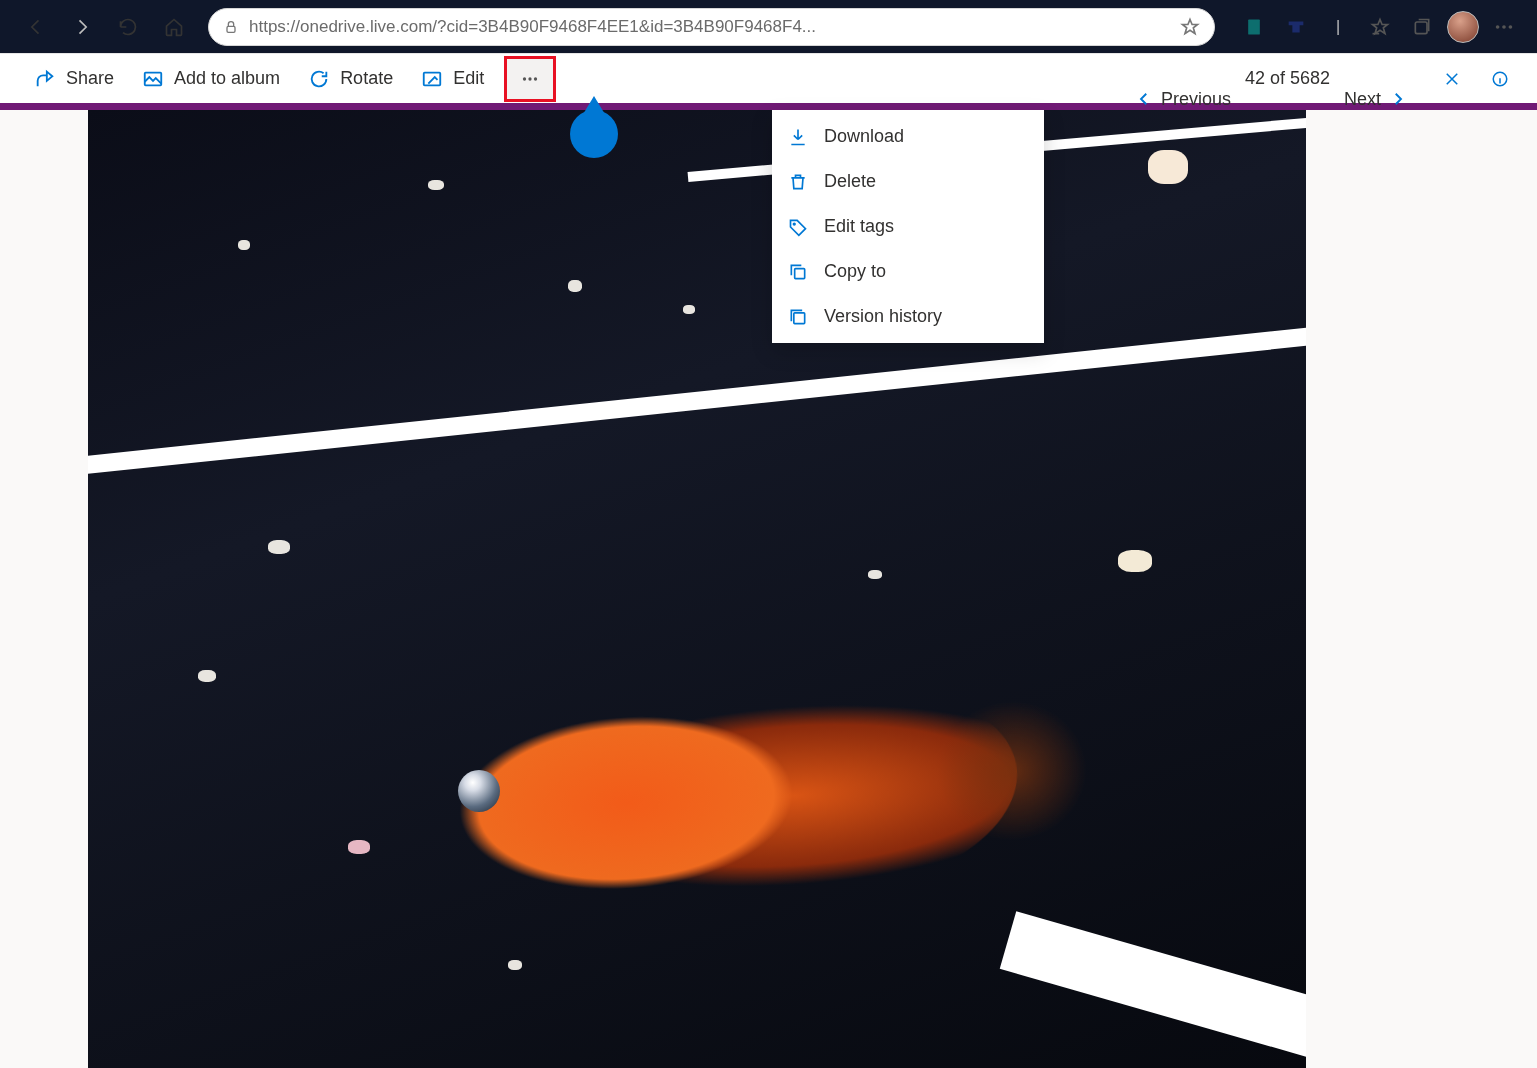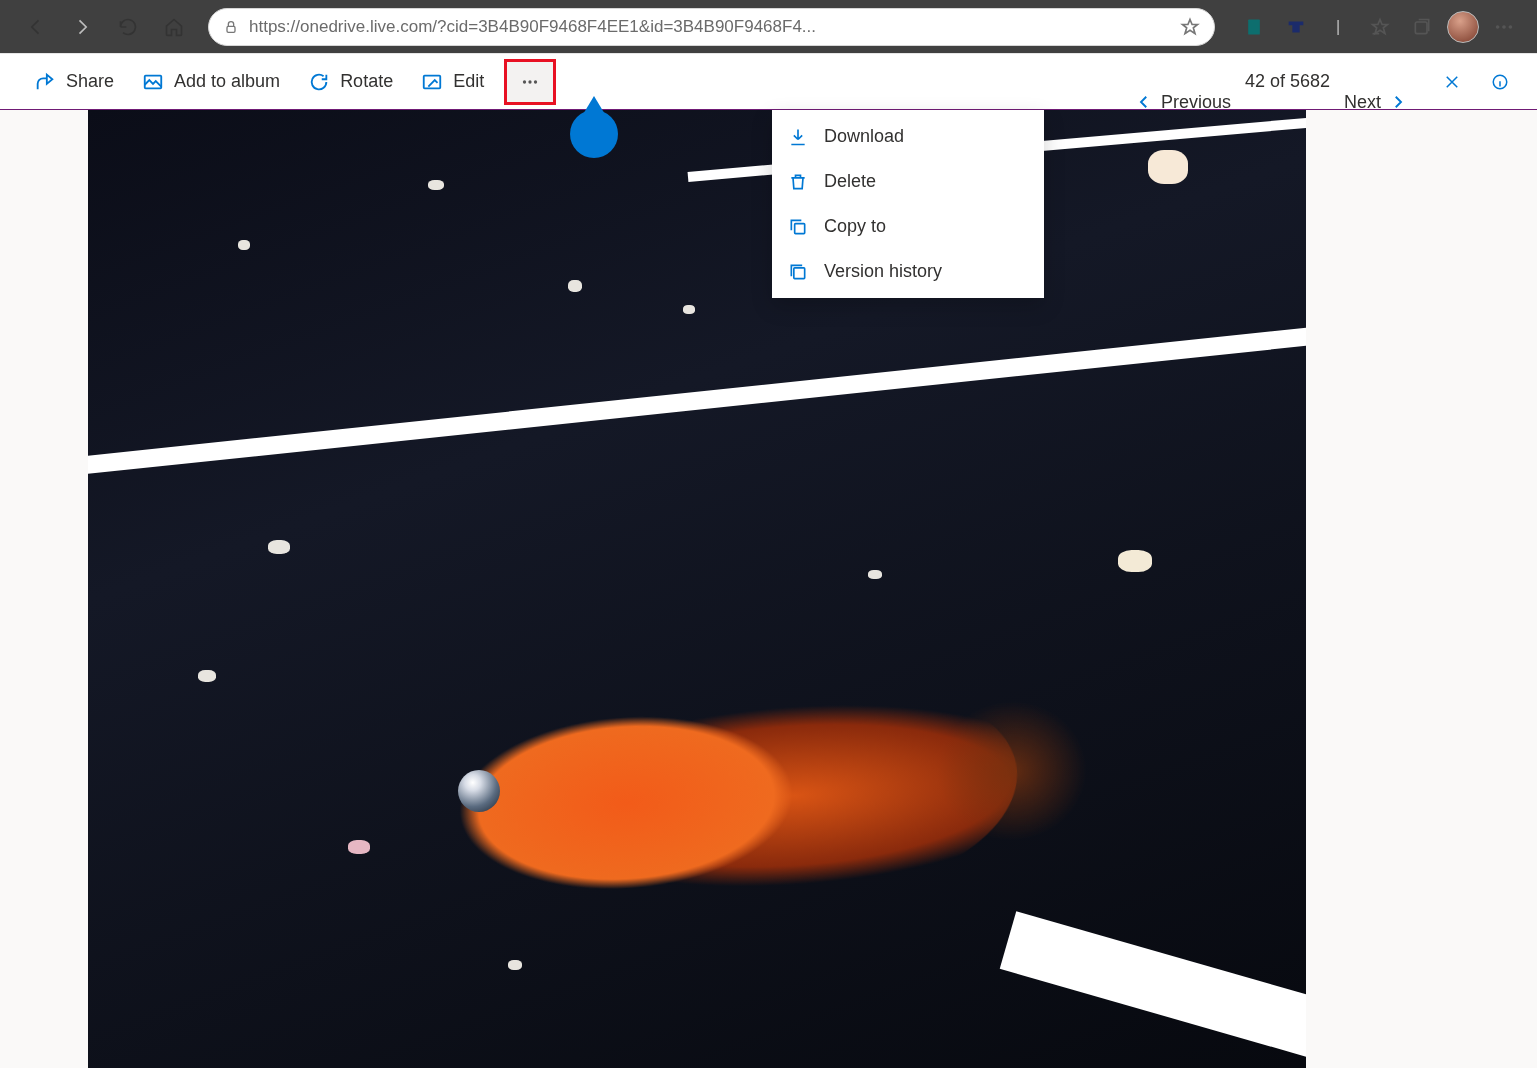--- a/index.html
+++ b/index.html
@@ -8,21 +8,21 @@
     background: #faf9f8;
     width: 1537px;
     height: 1068px;
     overflow: hidden;
     position: relative;
   }
 
   
   .browser-bar {
     height: 54px;
-    background: #404040;
+    background: #0f172a;
     display: flex;
     align-items: center;
     padding: 0 16px;
     gap: 6px;
     border-bottom: 1px solid #e6e6e6;
   }
   .nav-btn {
     width: 40px; height: 40px;
     display: flex; align-items: center; justify-content: center;
     color: #333; border-radius: 4px;
@@ -51,21 +51,21 @@
     width: 32px; height: 32px; border-radius: 50%;
     background: radial-gradient(circle at 40% 30%, #d9a08a, #7a3a2a);
     border: 1px solid #bbb;
   }
   .rt-ic { width:34px; height:34px; display:flex;align-items:center;justify-content:center;color:#555; }
 
   
   .command-bar {
     height: 56px;
     background: #fff;
-    border-bottom: 1px solid #701a75;
+    border-bottom: 7px solid #701a75;
     display: flex;
     align-items: center;
     padding: 0 20px;
     gap: 0;
     font-size: 18px;
     color: #323130;
   }
   .cmd {
     display: flex; align-items: center; gap: 10px;
     padding: 0 14px; height: 100%;
@@ -329,20 +329,27 @@
     <span>Download</span>
   </div>
   <div class="dd-item">
     <svg viewBox="0 0 24 24" fill="none" stroke="currentColor" stroke-width="2">
         <path d="M4 7h16M9 7V4h6v3M6 7l1 13h10l1-13"></path>
       </svg>
     <span>Delete</span>
   </div>
   <div class="dd-item">
     <svg viewBox="0 0 24 24" fill="none" stroke="currentColor" stroke-width="2">
+        <path d="M3 12V4h8l10 10-8 8z"></path>
+        <circle cx="7.5" cy="8.5" r="1"></circle>
+      </svg>
+    <span>Edit tags</span>
+  </div>
+  <div class="dd-item">
+    <svg viewBox="0 0 24 24" fill="none" stroke="currentColor" stroke-width="2">
         <rect x="8" y="8" width="12" height="12" rx="1"></rect>
         <path d="M4 16V4h12"></path>
       </svg>
     <span>Copy to</span>
   </div>
   <div class="dd-item">
     <svg viewBox="0 0 24 24" fill="none" stroke="currentColor" stroke-width="2">
         <rect x="7" y="7" width="13" height="13" rx="1"></rect>
         <path d="M4 17V4h13"></path>
       </svg>

